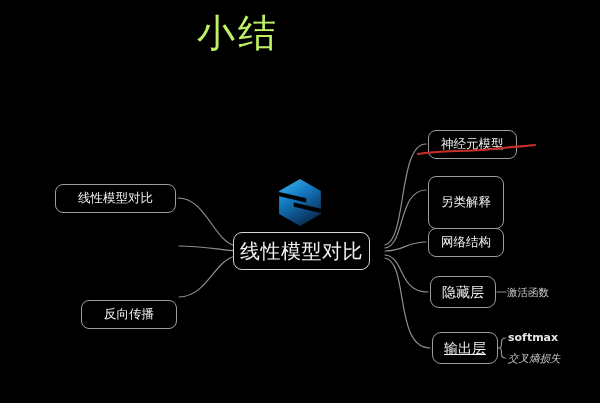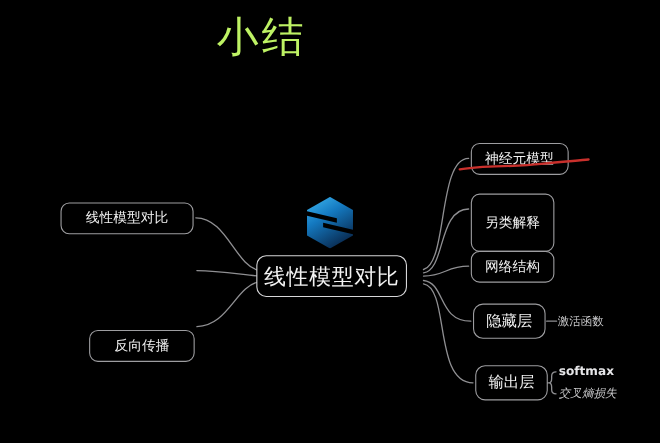--- a/index.html
+++ b/index.html
@@ -50,21 +50,21 @@
     font-size:20px;font-weight:500;
     padding:8px 6px;letter-spacing:0.5px;
   }
   .node.l0{right:424px;top:184px;}
   .node.l1{right:423px;top:232px;}
   .node.l2{right:423px;top:300px;}
   .node.r0{left:428px;top:130px;padding:7px 12px;text-align:right;}
   .node.r1{left:428px;top:176px;padding:19px 12px;}
   .node.r2{left:428px;top:228px;padding:7px 12px;}
   .node.r3{left:430px;top:276px;padding:8px 11px;font-size:14px;border-radius:9px;}
-  .node.r4{left:432px;top:332px;padding:8px 11px;font-size:14px;border-radius:9px;}
+  .node.r4{left:432px;top:332px;padding:8px 11px;font-size:14px;border-radius:9px;text-decoration:underline;}
   .child{
     position:absolute;z-index:2;
     color:var(--child-text,#c9c9cb);
     font-size:10.5px;line-height:1;white-space:nowrap;
     cursor:pointer;
   }
   .child.c-act{left:507px;top:287px;}
   .child.c-soft{left:508px;top:332px;font-size:11px;font-weight:700;color:#e6e6e8;}
   .child.c-cross{left:508px;top:353px;font-style:italic;}
 </style>

